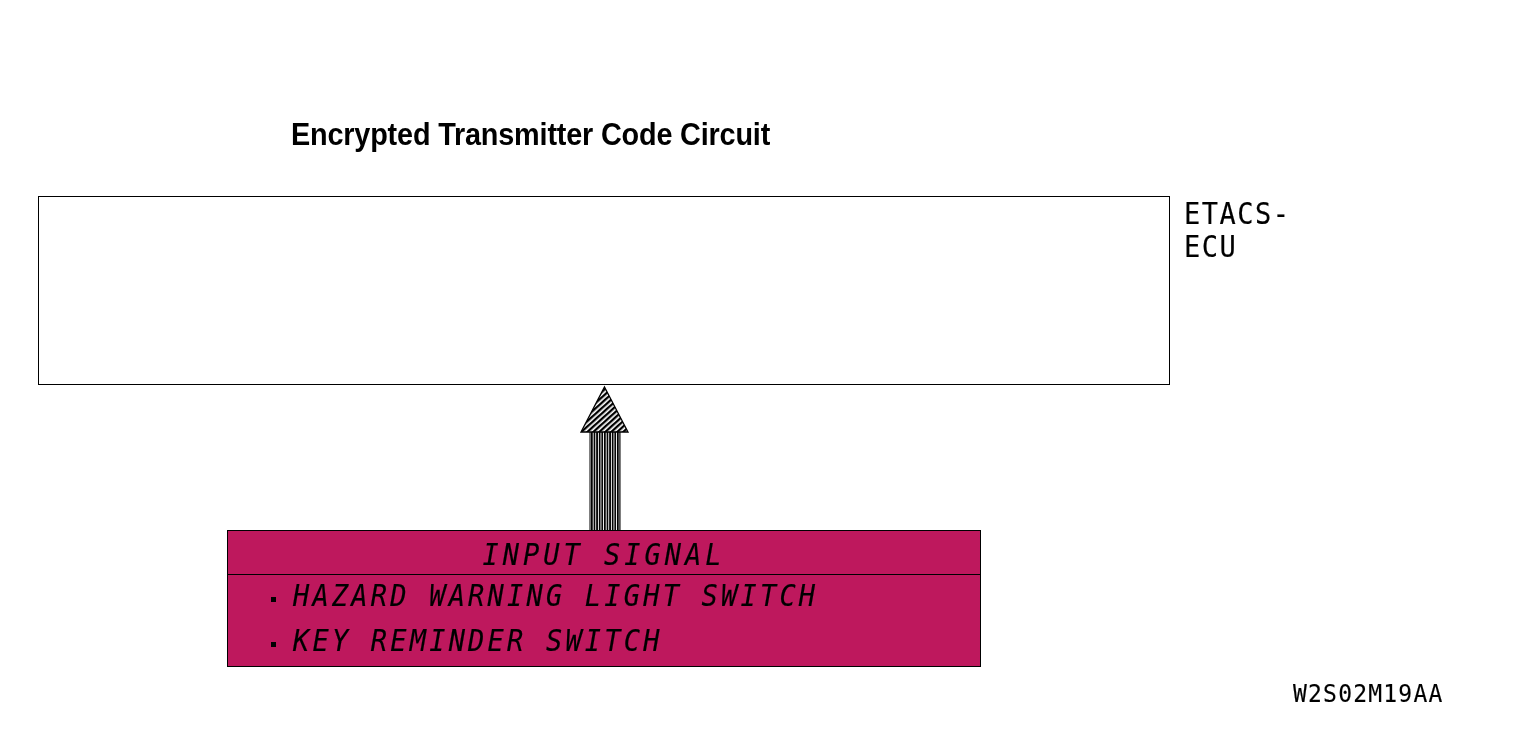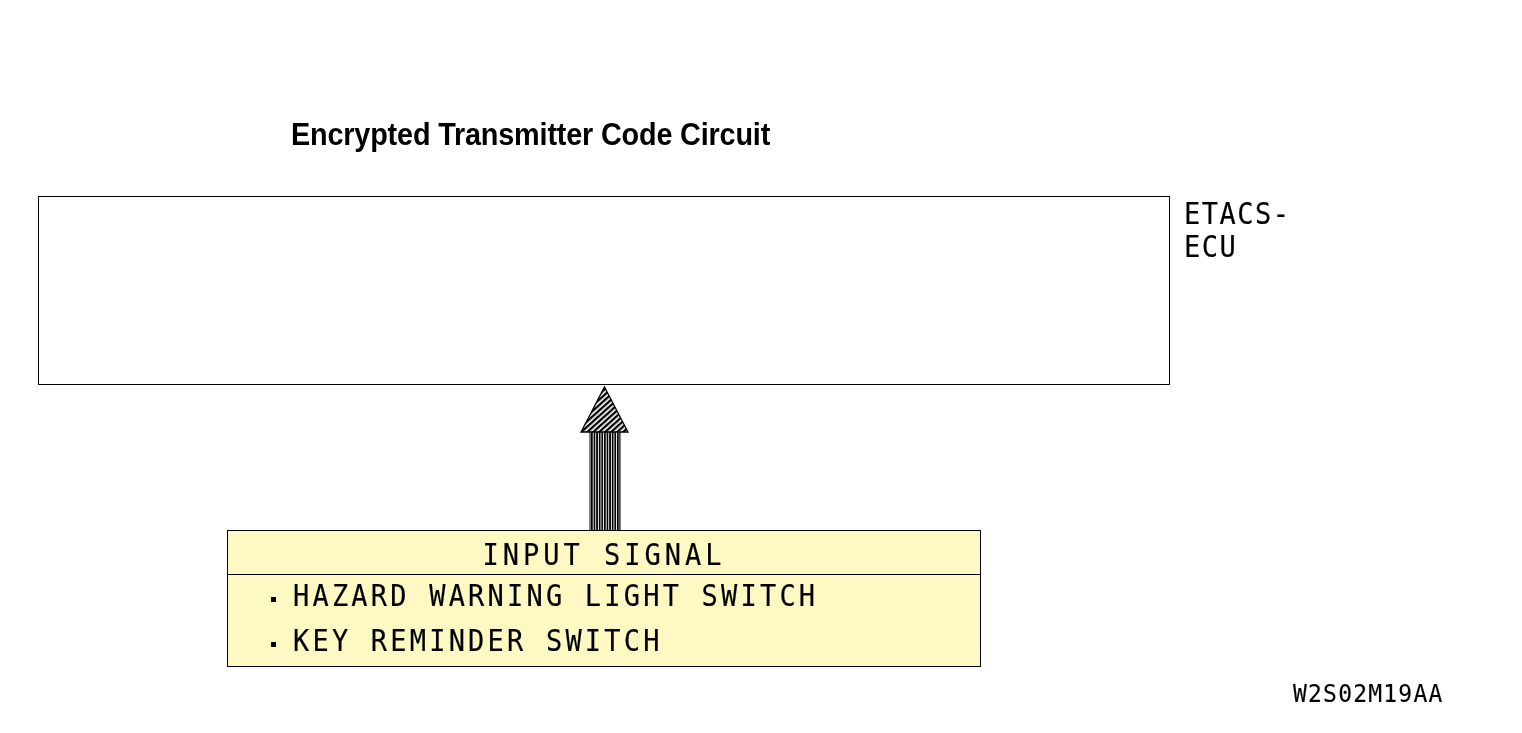--- a/index.html
+++ b/index.html
@@ -82,21 +82,22 @@
 
   
   #input-signal-box {
     position: absolute;
     left: 227px;
     top: 486px;
     width: 754px;
     height: 137px;
     border: 1.6px solid #000000;
     box-sizing: border-box;
-    background: #fef9c3;
+    background: #be185d;
+    font-style: italic;
   }
   #input-signal-header {
     position: relative;
     height: 44px;
     border-bottom: 1.6px solid #000000;
     box-sizing: border-box;
   }
   #input-signal-header-text {
     position: absolute;
     left: 0;

